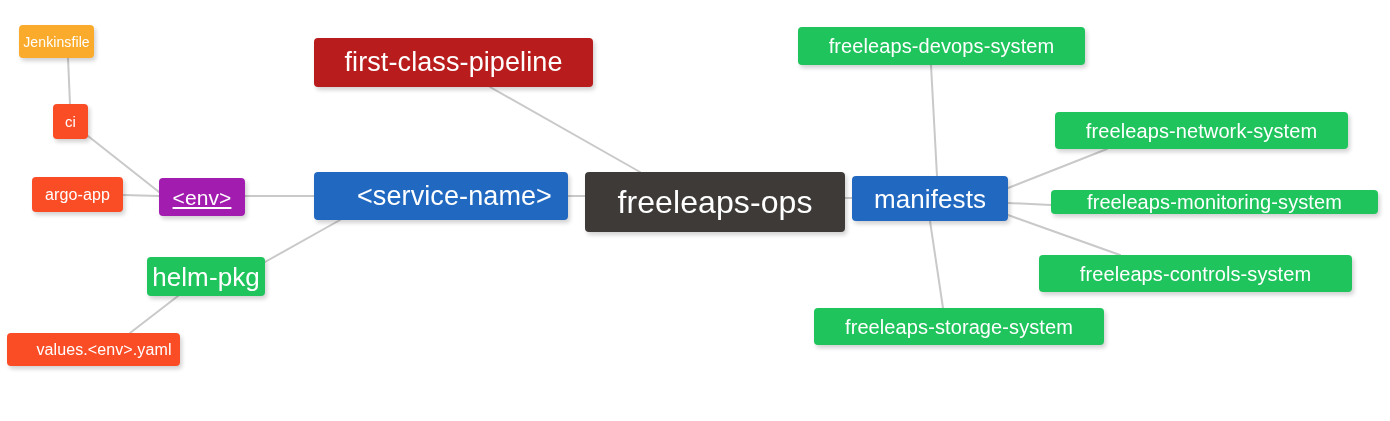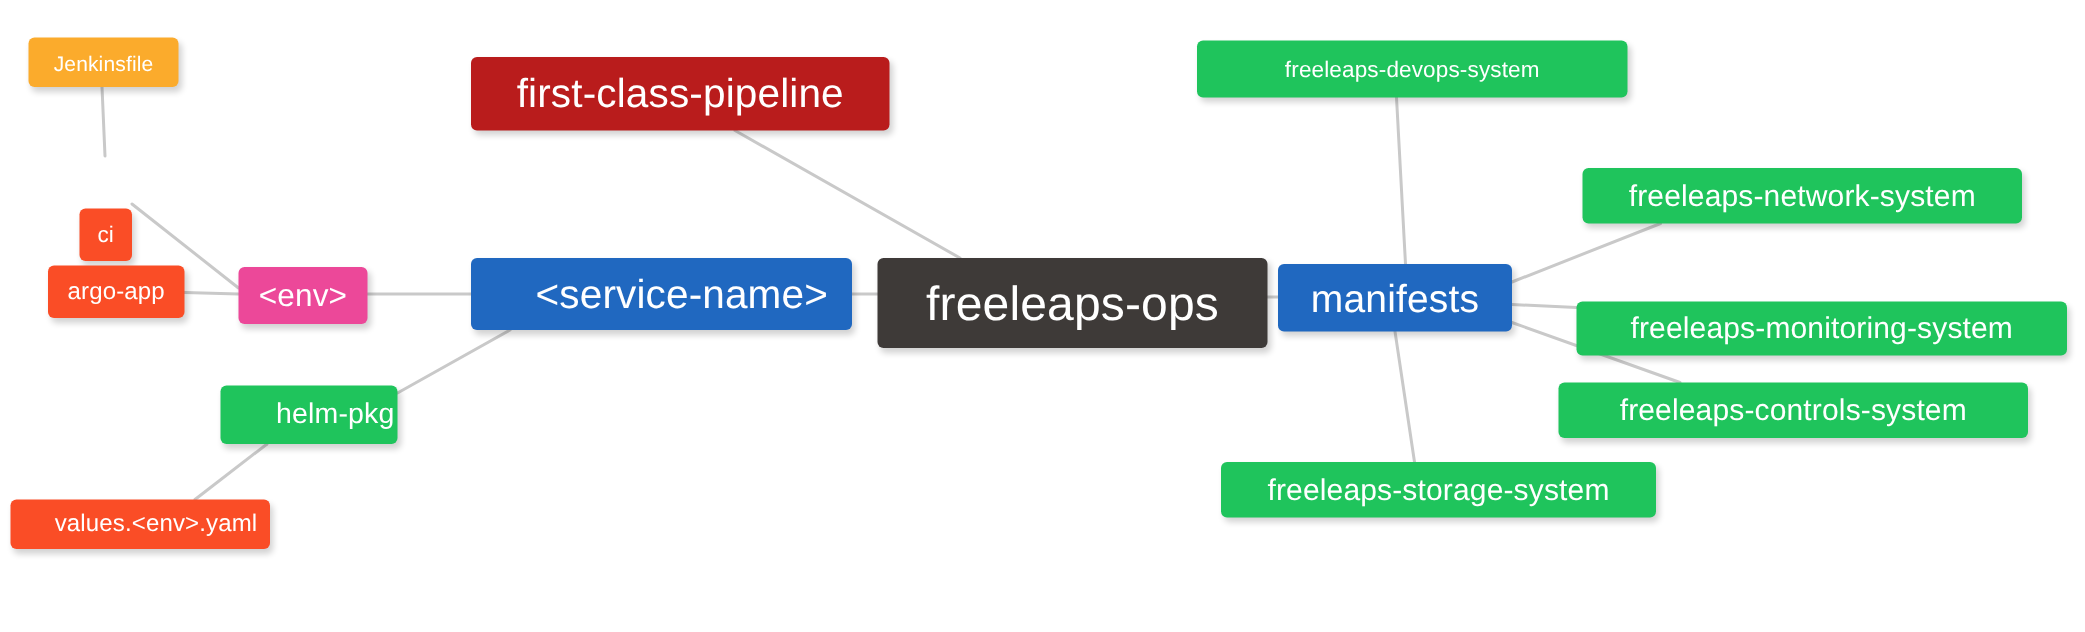--- a/index.html
+++ b/index.html
@@ -57,57 +57,57 @@
       <line x1="568" y1="196" x2="585" y2="196" stroke="#c9c9c9" stroke-width="2" stroke-linecap="round"></line>
       <line x1="490" y1="87" x2="640" y2="172" stroke="#c9c9c9" stroke-width="2" stroke-linecap="round"></line>
       <line x1="845" y1="198" x2="852" y2="198" stroke="#c9c9c9" stroke-width="2" stroke-linecap="round"></line>
       <line x1="937" y1="176" x2="931" y2="65" stroke="#c9c9c9" stroke-width="2" stroke-linecap="round"></line>
       <line x1="1008" y1="188" x2="1107" y2="149" stroke="#c9c9c9" stroke-width="2" stroke-linecap="round"></line>
       <line x1="1008" y1="203" x2="1051" y2="205" stroke="#c9c9c9" stroke-width="2" stroke-linecap="round"></line>
       <line x1="1008" y1="215" x2="1120" y2="255" stroke="#c9c9c9" stroke-width="2" stroke-linecap="round"></line>
       <line x1="930" y1="221" x2="943" y2="308" stroke="#c9c9c9" stroke-width="2" stroke-linecap="round"></line>
     </svg>
   <div id="node-layer">
-      <div class="node" style="left: 19px; top: 25px; width: 100px; height: 33px; background: rgb(251, 171, 44); font-size: 14px;">
+      <div class="node" style="left: 19px; top: 25px; width: 75px; height: 33px; background: rgb(251, 171, 44); font-size: 14px;">
         <span class="node-label">Jenkinsfile</span>
       </div>
-      <div class="node" style="left: 53px; top: 104px; width: 35px; height: 35px; background: rgb(250, 77, 38); font-size: 15px; margin-top: 35px;">
+      <div class="node" style="left: 53px; top: 104px; width: 35px; height: 35px; background: rgb(250, 77, 38); font-size: 15px;">
         <span class="node-label">ci</span>
       </div>
       <div class="node" style="left: 32px; top: 177px; width: 91px; height: 35px; background: rgb(250, 77, 38); font-size: 16px; text-align: center;">
         <span class="node-label">argo-app</span>
       </div>
       <div class="node" style="left: 7px; top: 333px; width: 173px; height: 33px; background: rgb(250, 77, 38); font-size: 16px; padding-left: 21px;">
         <span class="node-label">values.&lt;env&gt;.yaml</span>
       </div>
-      <div class="node" style="left: 159px; top: 178px; width: 86px; height: 38px; background: #ec4899; font-size: 21px;">
+      <div class="node" style="left: 159px; top: 178px; width: 86px; height: 38px; background: #a21caf; font-size: 21px; text-decoration: underline;">
         <span class="node-label">&lt;env&gt;</span>
       </div>
-      <div class="node" style="left: 147px; top: 257px; width: 118px; height: 39px; background: rgb(31, 196, 92); font-size: 19px; justify-content: flex-end;">
+      <div class="node" style="left: 147px; top: 257px; width: 118px; height: 39px; background: rgb(31, 196, 92); font-size: 26px;">
         <span class="node-label">helm-pkg</span>
       </div>
       <div class="node" style="left: 314px; top: 38px; width: 279px; height: 49px; background: #b91c1c; font-size: 27px;">
         <span class="node-label">first-class-pipeline</span>
       </div>
       <div class="node" style="left: 314px; top: 172px; width: 254px; height: 48px; background: rgb(32, 104, 192); font-size: 27px; padding-left: 27px;">
         <span class="node-label">&lt;service-name&gt;</span>
       </div>
       <div class="node" style="left: 585px; top: 172px; width: 260px; height: 60px; background: rgb(62, 58, 56); font-size: 32px; justify-content: center;">
         <span class="node-label">freeleaps-ops</span>
       </div>
       <div class="node" style="left: 852px; top: 176px; width: 156px; height: 45px; background: rgb(32, 104, 192); font-size: 26px;">
         <span class="node-label">manifests</span>
       </div>
-      <div class="node" style="left: 798px; top: 27px; width: 287px; height: 38px; background: rgb(31, 196, 92); font-size: 15px;">
+      <div class="node" style="left: 798px; top: 27px; width: 287px; height: 38px; background: rgb(31, 196, 92); font-size: 20px;">
         <span class="node-label">freeleaps-devops-system</span>
       </div>
       <div class="node" style="left: 1055px; top: 112px; width: 293px; height: 37px; background: rgb(31, 196, 92); font-size: 20px;">
         <span class="node-label">freeleaps-network-system</span>
       </div>
-      <div class="node" style="left: 1051px; top: 201px; width: 327px; height: 36px; background: rgb(31, 196, 92); font-size: 20px;">
+      <div class="node" style="left: 1051px; top: 190px; width: 327px; height: 24px; background: rgb(31, 196, 92); font-size: 20px;">
         <span class="node-label">freeleaps-monitoring-system</span>
       </div>
       <div class="node" style="left: 1039px; top: 255px; width: 313px; height: 37px; background: rgb(31, 196, 92); font-size: 20px;">
         <span class="node-label">freeleaps-controls-system</span>
       </div>
       <div class="node" style="left: 814px; top: 308px; width: 290px; height: 37px; background: rgb(31, 196, 92); font-size: 20px;">
         <span class="node-label">freeleaps-storage-system</span>
       </div>
     </div>
 </div>

